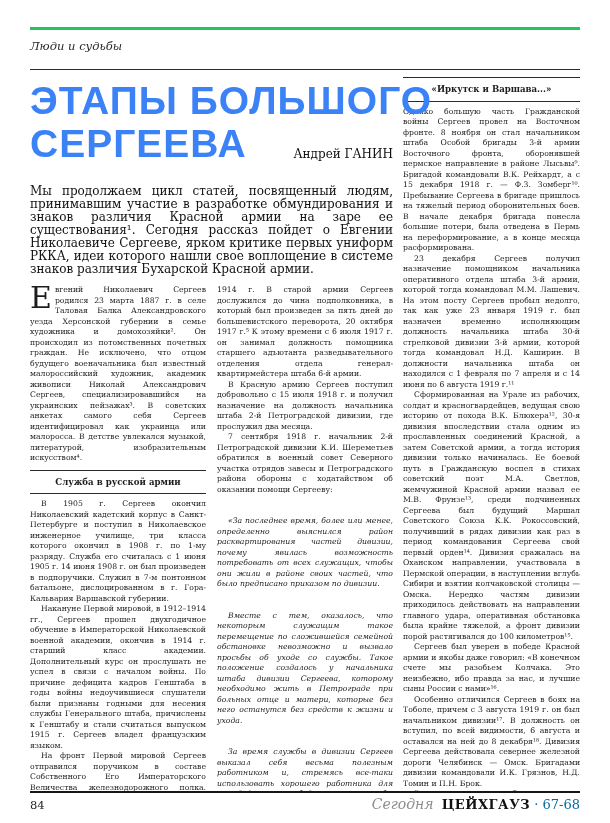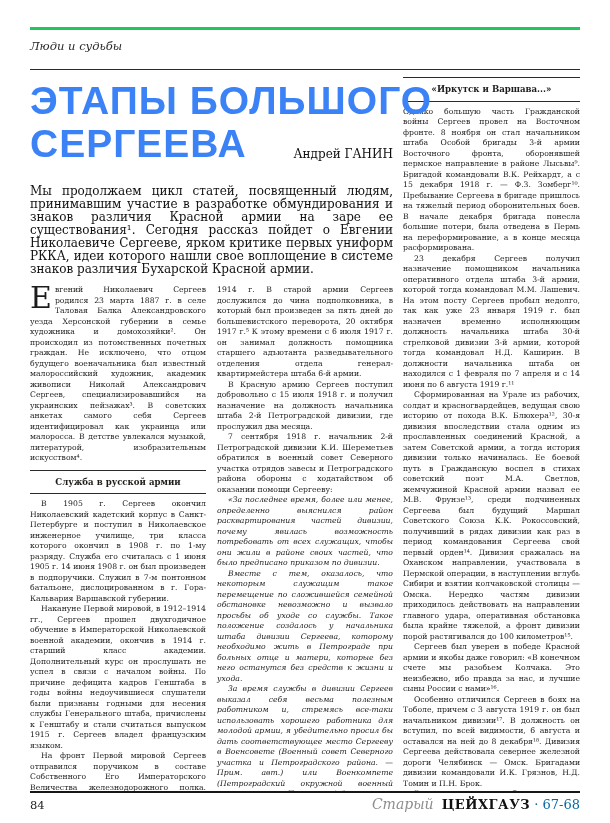--- a/index.html
+++ b/index.html
@@ -54,21 +54,21 @@
   .sec-head {
     border-top:1.3px solid #2a2a2a; border-bottom:1.3px solid #2a2a2a;
     text-align:center; font-weight:bold; font-size:8.6px;
     padding:6px 0; margin:6px 0 5px 0;
   }
   .sec-head.first { margin-top:0; }
   .pull-quote {
     font-style:italic; font-weight:bold; text-align:center;
     margin:7px 2px 6px 2px; font-size:8.2px; line-height:10.8px;
   }
-  .q { font-style:italic; }
+  .q { font-style:italic;margin-top:21px; }
 
   
   .footer {
     position:absolute; left:30px; right:30px; bottom:11px; background:#fff;
     border-top:2px solid #161616; padding-top:3px;
     display:flex; justify-content:space-between; align-items:baseline;
   }
   .page-num { font-size:11.5px; color:#222; }
   .mag { font-size:13px; white-space:nowrap; }
   .mag-script { font-style:italic; color:#8d8d8d; font-size:14px; margin-right:4px; }
@@ -130,19 +130,19 @@
       <p>Особенно отличился Сергеев в боях на Тоболе, причем с 3 августа 1919 г. он был начальником дивизии¹⁷. В должность он вступил, по всей видимости, 6 августа и оставался на ней до 8 декабря¹⁸. Дивизия Сергеева действовала севернее железной дороги Челябинск — Омск. Бригадами дивизии командовали И.К. Грязнов, Н.Д. Томин и П.Н. Брок.</p>
       <p>Редкие минуты отдыха Сергеев коротал за игрой на виолончели, которую всегда возил с собой в походном ящике вместе с книгами. Красноармейцы даже прозвали его «наш музыкальный начдив»¹⁹.</p>
 
     </div>
 
   </div>
 
   <div class="footer">
     <span class="page-num">84</span>
     <span class="mag">
-      <span class="mag-script">Старый</span>
+      <span class="mag-script">Сегодня</span>
       <span class="mag-name">ЦЕЙХГАУЗ</span>
       <span class="mag-issue">· 67-68</span>
     </span>
   </div>
 
 </div>
 
 </body></html>

